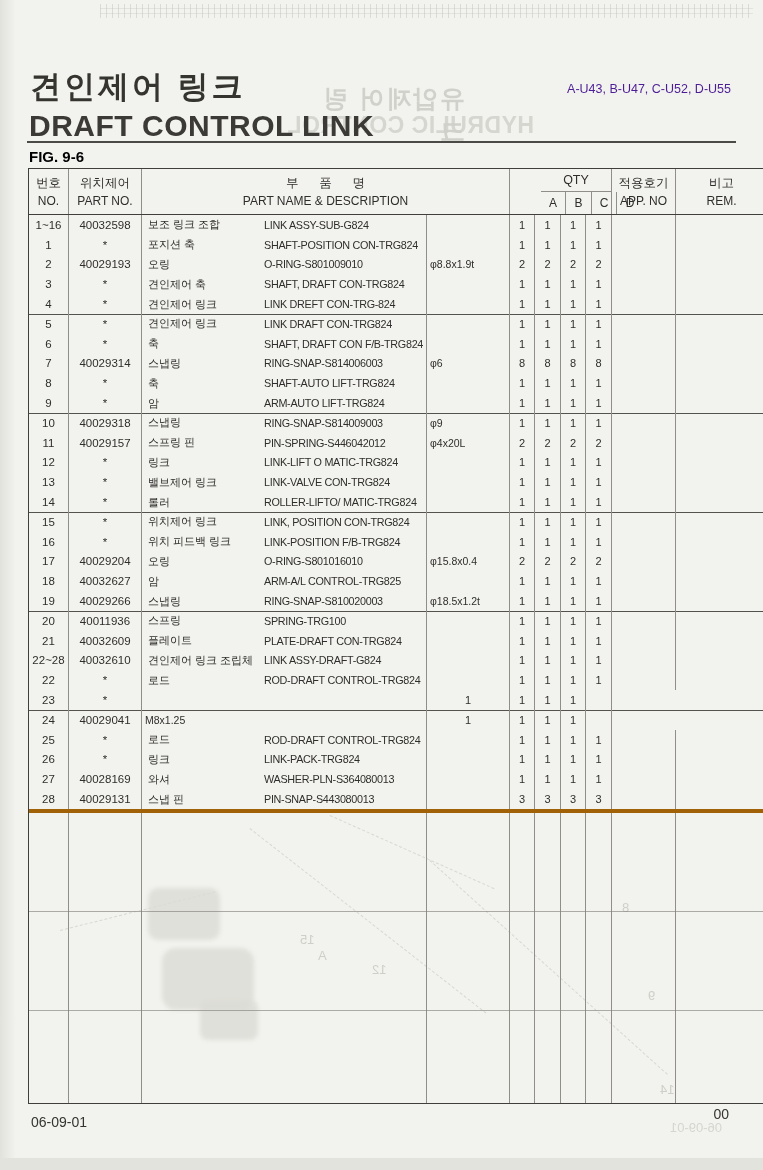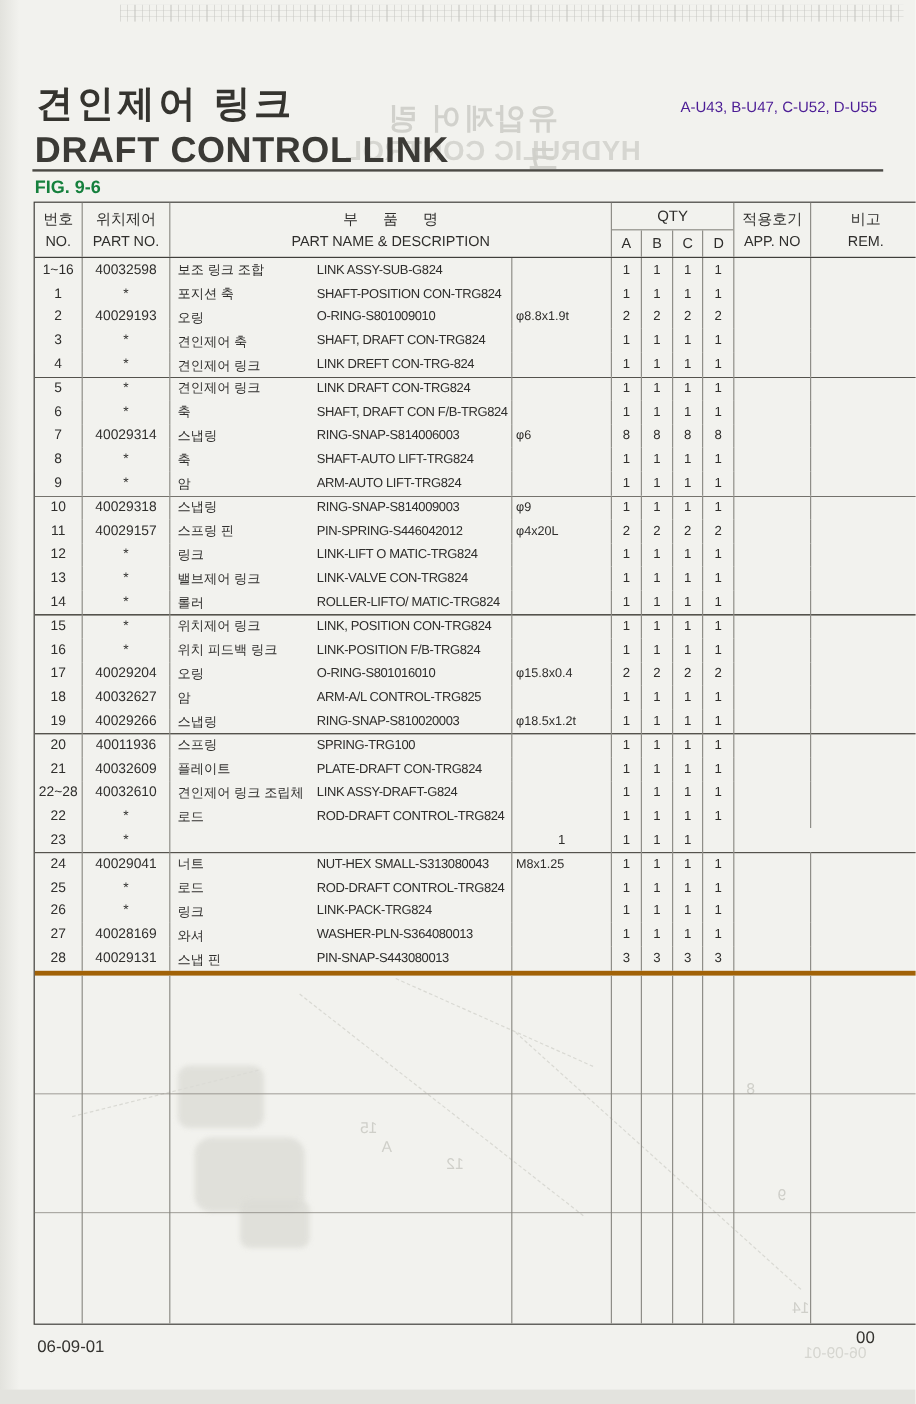--- a/index.html
+++ b/index.html
@@ -15,21 +15,21 @@
   .edge-bottom{position:absolute;left:0;right:0;bottom:0;height:12px;background:#e3e3de;}
   .speckles{position:absolute;top:4px;left:100px;right:10px;height:14px;opacity:.35;
     background:repeating-linear-gradient(90deg,rgba(110,110,105,.5) 0 1px,transparent 1px 6px),
                repeating-linear-gradient(0deg,transparent 0 4px,rgba(130,130,125,.4) 4px 5px);}
 
   
   .title-ko{position:absolute;left:30px;top:66px;font-size:31px;font-weight:600;letter-spacing:3px;color:#35342f;}
   .models{position:absolute;right:32px;top:82px;font-size:12.5px;color:#4c1d95;}
   .title-en{position:absolute;left:29px;top:109px;font-size:30px;font-weight:700;letter-spacing:.5px;color:#3b3a36;}
   .title-rule{position:absolute;left:27px;right:27px;top:141px;height:2px;background:#4b4a46;}
-  .fig{position:absolute;left:29px;top:148px;font-size:15px;font-weight:700;color:#15803d;}
+  .fig{position:absolute;left:29px;top:148px;font-size:15px;font-weight:700;color:#000000;}
 
   
   .ghosts{position:absolute;inset:0;pointer-events:none;}
   .mirror{transform:scaleX(-1);}
   .g-title-ko{position:absolute;left:300px;top:82px;width:165px;font-size:25px;font-weight:600;
     color:#c7c7c1;letter-spacing:2px;opacity:.75;}
   .g-title-en{position:absolute;left:264px;top:112px;width:270px;font-size:23px;font-weight:700;
     color:#d0d0ca;letter-spacing:.5px;opacity:.8;}
   .g-footer{position:absolute;left:652px;top:1120px;width:70px;font-size:13px;color:#d3d3cd;opacity:.9;}
   .g-line{position:absolute;border-top:1px dashed #d9d9d3;transform-origin:left top;}
@@ -44,21 +44,21 @@
   }
   .cols{display:grid;grid-template-columns:40px 73px 285px 83px 25px 26px 25px 26px 64px 1fr;}
   .thead{display:grid;grid-template-columns:40px 73px 368px 102px 64px 1fr;
     height:46px;border-bottom:1.6px solid #403f3b;box-sizing:border-box;}
   .hcell{display:flex;flex-direction:column;justify-content:center;align-items:center;
     gap:2px;border-right:1px solid #8f8e88;box-sizing:border-box;}
   .hcell:last-child{border-right:none;}
   .h-ko{font-size:12.5px;}
   .h-en{font-size:12px;}
   .h-name-ko{font-size:12.5px;white-space:pre;}
-  .h-qty{padding:0;justify-content:flex-start;gap:0;}
+  .h-qty{padding:0;justify-content:flex-start;gap:0;margin-left:31px;}
   .h-qty-top{height:23px;display:flex;align-items:center;justify-content:center;
     width:100%;border-bottom:1px solid #8f8e88;box-sizing:border-box;font-size:12.5px;}
   .h-qty-sub{display:grid;grid-template-columns:25px 26px 25px 26px;width:100%;flex:1;}
   .h-qty-sub span{display:flex;align-items:center;justify-content:center;
     border-right:1px solid #8f8e88;box-sizing:border-box;font-size:12px;}
   .h-qty-sub span:last-child{border-right:none;}
 
   .tbody{border-bottom:4px solid #a16207;}
   .trow{height:19.8px;align-items:center;}
   .trow.group-end{box-shadow:0 1px 0 0 #55534d;}
@@ -519,24 +519,20 @@
           <div class="c q">1</div>
           <div class="c q">1</div>
           <div class="c q">1</div>
           <div class="c q">1</div>
           <div class="c app"></div>
           <div class="c rem"></div>
         </div>
         <div class="trow cols">
           <div class="c no">24</div>
           <div class="c part">40029041</div>
-          <div class="c name">
-            <span class="ko">너트</span>
-            <span class="en">NUT-HEX SMALL-S313080043</span>
-          </div>
           <div class="c spec">M8x1.25</div>
           <div class="c q">1</div>
           <div class="c q">1</div>
           <div class="c q">1</div>
           <div class="c q">1</div>
           <div class="c app"></div>
           <div class="c rem"></div>
         </div>
         <div class="trow cols">
           <div class="c no">25</div>

